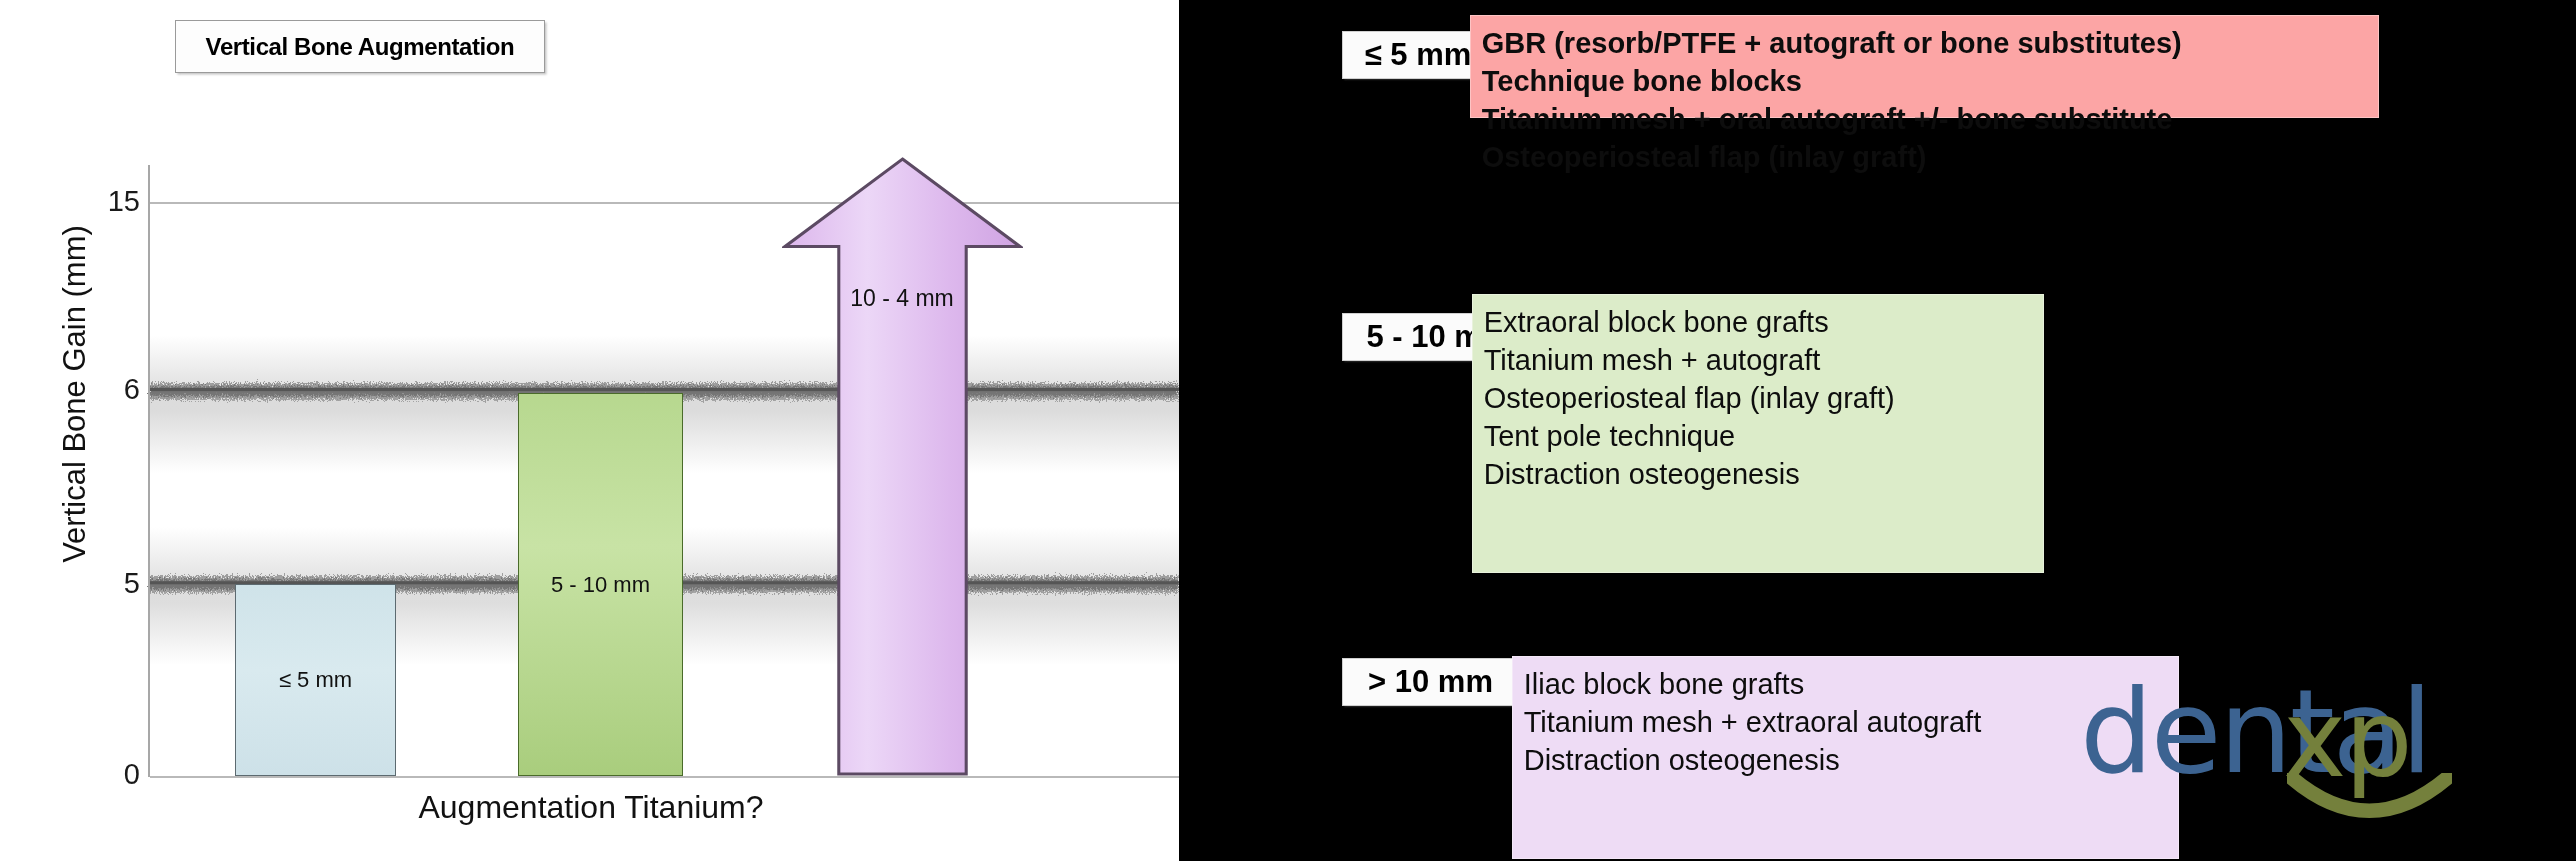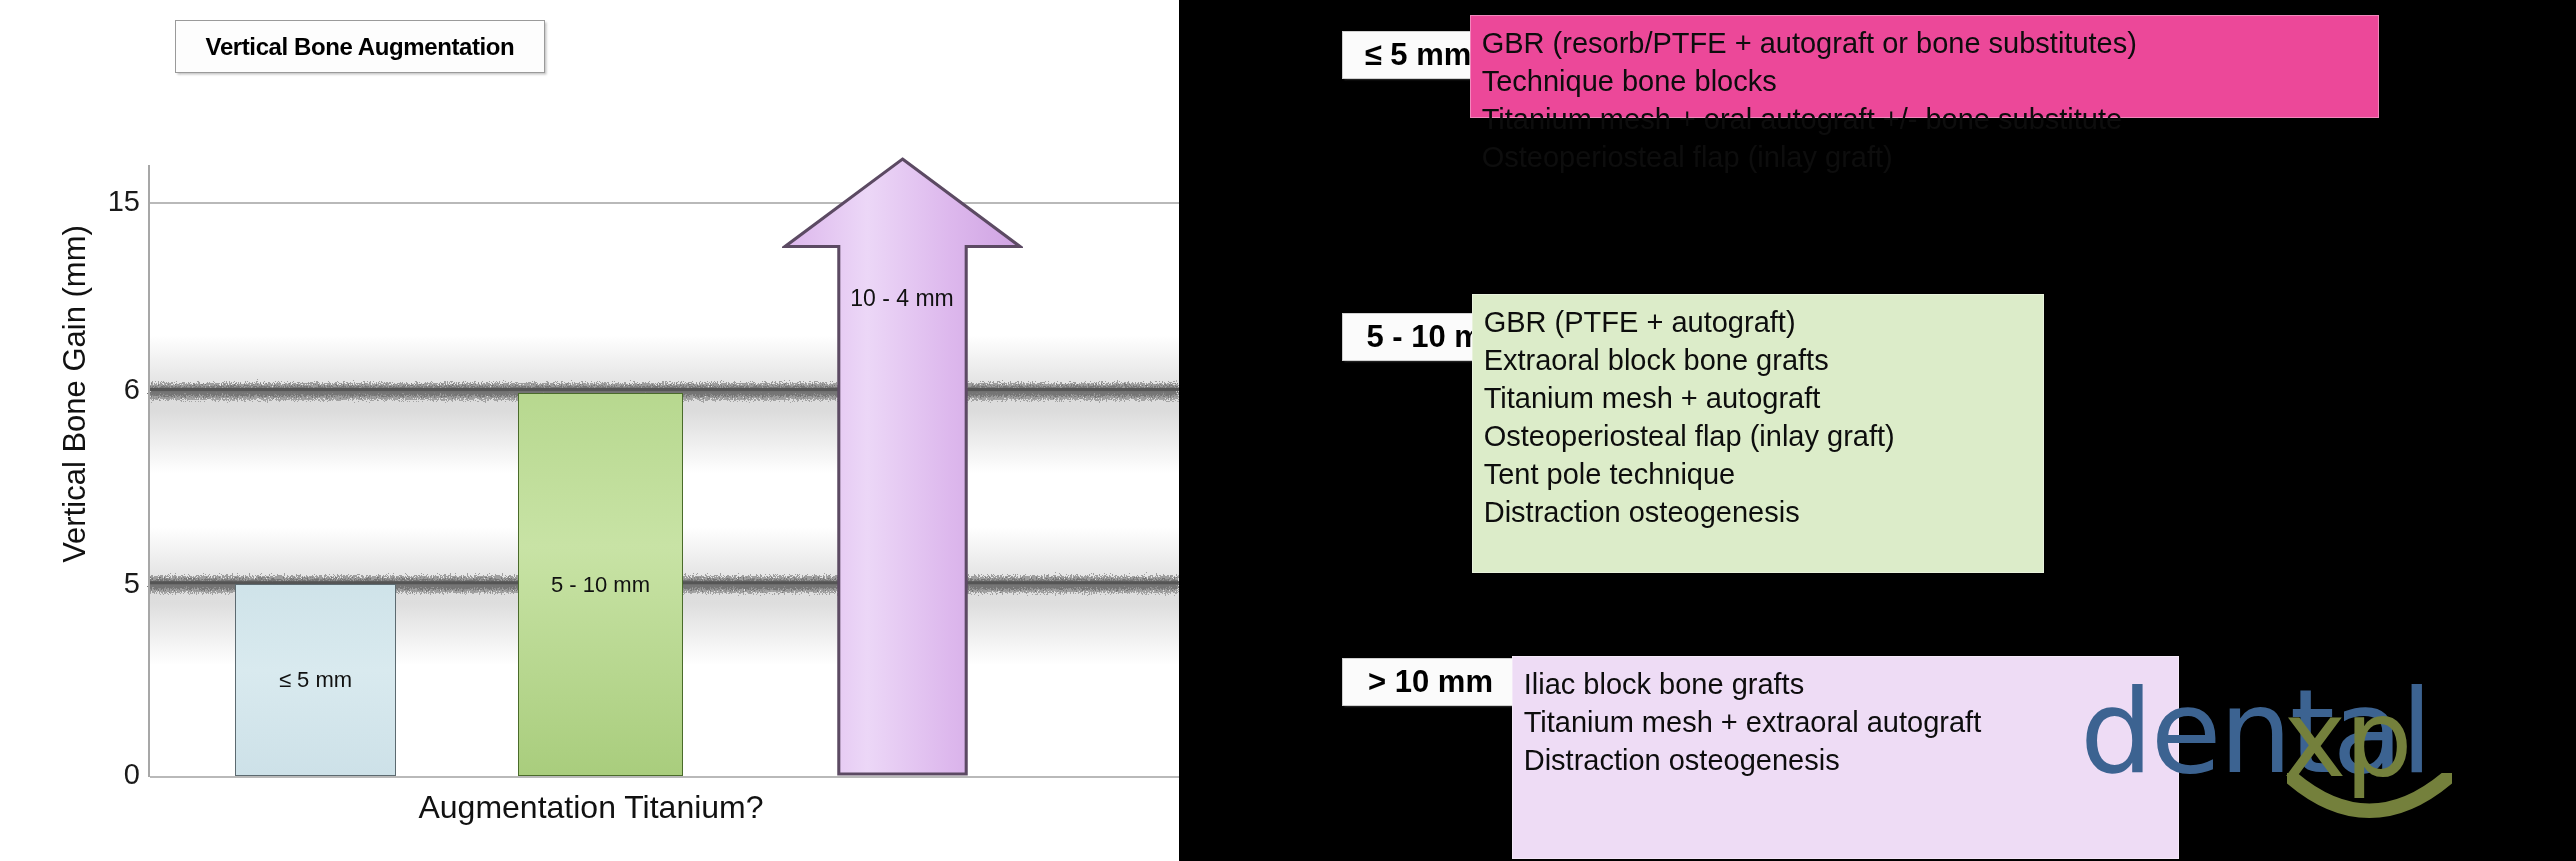--- a/index.html
+++ b/index.html
@@ -157,30 +157,29 @@
 
     <div id="arrow-label">10 - 4 mm</div>
 
     <div id="x-axis-title">Augmentation Titanium?</div>
   </div>
 </div>
 
 <div id="right-panel">
 
   <div class="tag-box" id="tag-0">≤ 5 mm</div>
-  <div class="content-box" id="box-0" style="background: #ec4899;">
+  <div class="content-box" id="box-0" style="background: #fca5a5; font-weight: bold;">
     <div class="content-line">GBR (resorb/PTFE + autograft or bone substitutes)</div>
     <div class="content-line">Technique bone blocks</div>
     <div class="content-line">Titanium mesh + oral autograft +/- bone substitute</div>
     <div class="content-line">Osteoperiosteal flap (inlay graft)</div>
   </div>
 
   <div class="tag-box" id="tag-1">5 - 10 mm</div>
   <div class="content-box" id="box-1" style="background: rgb(220, 236, 201);">
-    <div class="content-line">GBR (PTFE + autograft)</div>
     <div class="content-line">Extraoral block bone grafts</div>
     <div class="content-line">Titanium mesh + autograft</div>
     <div class="content-line">Osteoperiosteal flap (inlay graft)</div>
     <div class="content-line">Tent pole technique</div>
     <div class="content-line">Distraction osteogenesis</div>
   </div>
 
   <div class="tag-box" id="tag-2">&gt; 10 mm</div>
   <div class="content-box" id="box-2" style="background: rgb(238, 220, 245);">
     <div class="content-line">Iliac block bone grafts</div>

